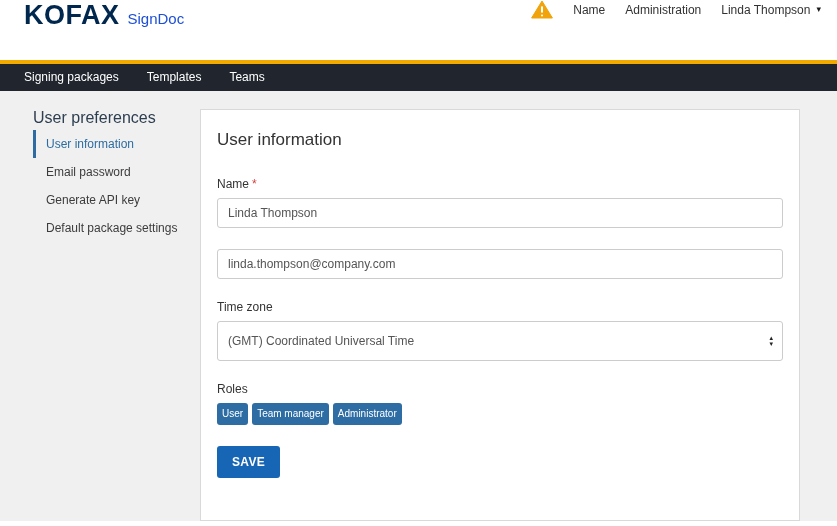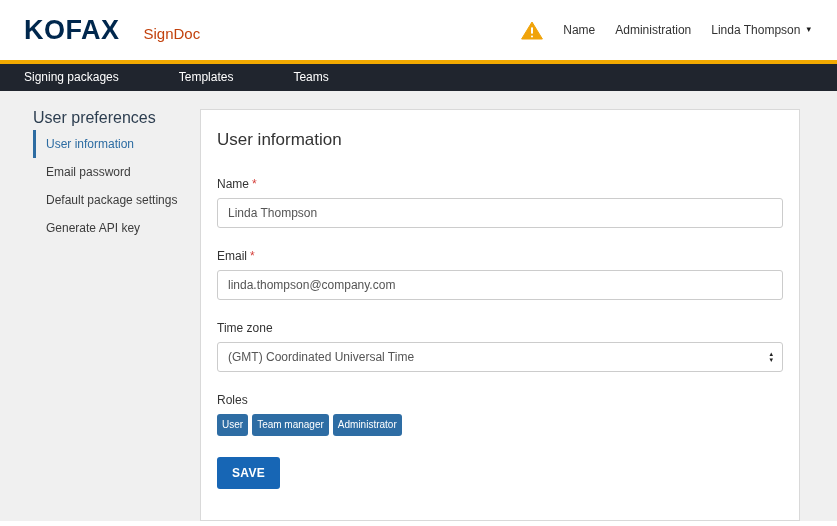--- a/index.html
+++ b/index.html
@@ -13,36 +13,36 @@
     height: 521px;
     background: #ffffff;
     box-shadow: 0 3px 7px rgba(0,0,0,0.28);
     overflow: hidden;
   }
 
   
   .header {
     height: 60px;
     display: flex;
-    align-items: center;
+    align-items: flex-start;
     justify-content: space-between;
-    padding: 0 26px 0 24px;
+    padding: 0 16px 0 24px;
     background: #ffffff;
   }
   .logo-area { display: flex; align-items: baseline; }
   .logo {
     font-size: 27px;
     font-weight: 800;
     letter-spacing: 0.5px;
     color: #00274d;
   }
   .product {
     font-size: 15px;
-    color: #c2410c;
-    margin-left: 24px;
+    color: #1d4ed8;
+    margin-left: 8px;
   }
   .header-right {
     display: flex;
     align-items: center;
     gap: 20px;
     font-size: 12px;
     color: #333;
   }
   .hdr-link { cursor: pointer; }
   .user-menu { display: flex; align-items: center; gap: 6px; cursor: pointer; }
@@ -50,21 +50,20 @@
   .warn-icon { display: inline-flex; cursor: pointer; }
 
   
   .accent-bar { height: 4px; background: #f2a900; }
   .main-nav {
     background: #20252e;
     height: 27px;
     display: flex;
     align-items: stretch;
     padding-left: 10px;
-    gap: 32px;
   }
   .nav-item {
     color: #ffffff;
     font-size: 12px;
     line-height: 27px;
     padding: 0 14px;
     cursor: pointer;
   }
 
   
@@ -124,21 +123,21 @@
     border: 1px solid #cccccc;
     border-radius: 3px;
     padding: 0 10px;
     font-size: 12px;
     color: #555555;
     font-family: "Liberation Sans", sans-serif;
     background: #ffffff;
   }
   .select {
     width: 100%;
-    height: 30px;
+    height: 40px;
     border: 1px solid #cccccc;
     border-radius: 3px;
     padding: 0 9px 0 10px;
     font-size: 12px;
     color: #555555;
     background: #ffffff;
     display: flex;
     align-items: center;
     justify-content: space-between;
     cursor: pointer;
@@ -208,39 +207,36 @@
     <span class="nav-item">Teams</span>
   </nav>
 
   <div class="content">
 
     <aside class="sidebar">
       <h2 class="sidebar-title">User preferences</h2>
       <ul class="sidebar-list">
         <li class="sidebar-item active">User information</li>
         <li class="sidebar-item">Email password</li>
+        <li class="sidebar-item">Generate API key</li>
         <li class="sidebar-item">Default package settings</li>
-        <li class="sidebar-item">Generate API key</li>
       </ul>
     </aside>
 
     <section class="card">
       <h1 class="card-title">User information</h1>
 
       <div class="form-group">
         <label class="field-label">
           <span>Name</span><span class="req">*</span>
         </label>
         <input class="text-input" type="text" value="Linda Thompson" style="">
       </div>
 
       <div class="form-group">
-        <label class="field-label">
-          <span>Email</span><span class="req">*</span>
-        </label>
         <input class="text-input" type="text" value="linda.thompson@company.com" style="">
       </div>
 
       <div class="form-group">
         <label class="field-label">Time zone</label>
         <div class="select">
           <span>(GMT) Coordinated Universal Time</span>
           <span class="stepper">
             <span>▴</span>
             <span>▾</span>

